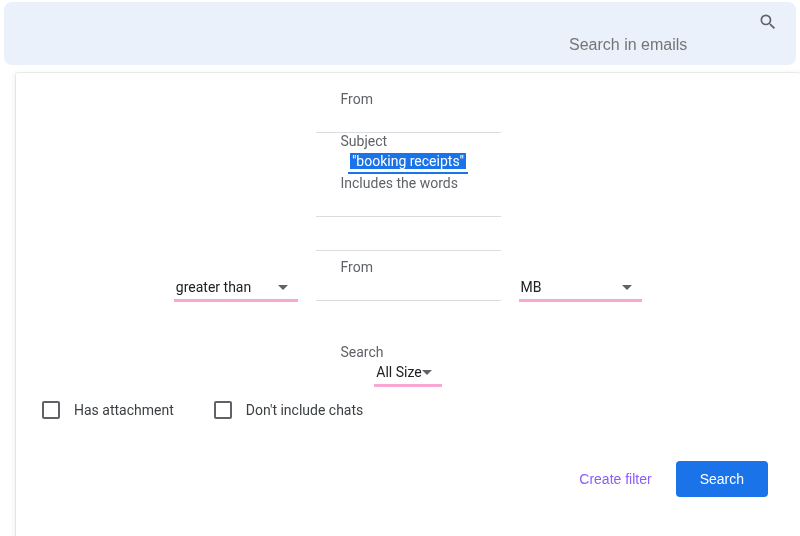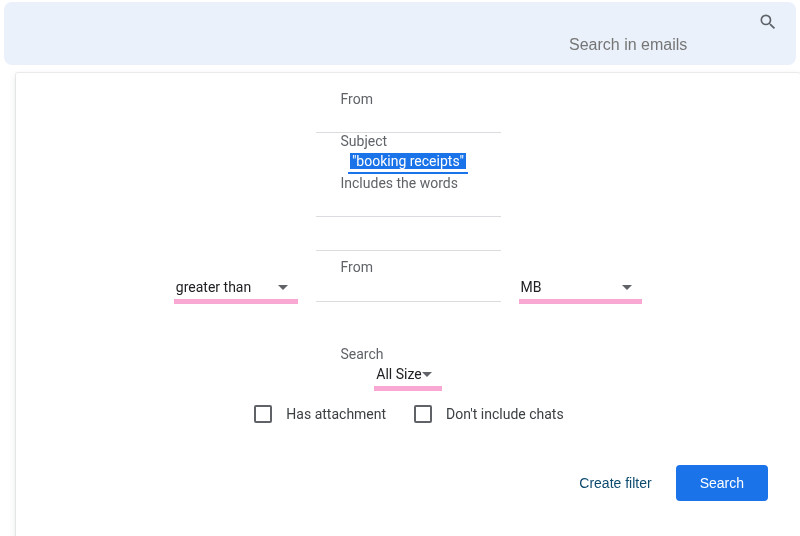--- a/index.html
+++ b/index.html
@@ -80,21 +80,21 @@
     border-bottom:2px solid #1a73e8;
     font-size:14px;
     padding:3px 2px;
     min-height:22px;
   }
   .select {
     flex: 1;
     display: flex;
     align-items: center;
     justify-content: space-between;
-    border-bottom: 5px solid #f9a8d4;
+    border-bottom: 3px solid #f9a8d4;
     padding: 4px 2px;
     cursor: pointer;
     font-size: 14px;
     color: #202124;
     min-height: 24px;
   }
   .select .caret {
     width: 0; height: 0;
     border-left: 5px solid transparent;
     border-right: 5px solid transparent;
@@ -123,24 +123,23 @@
   .cal-icon-wrap {
     margin-left:8px;
     display:flex;
     align-items:center;
     cursor:pointer;
   }
   .cal-icon-wrap svg { width:20px; height:20px; fill:#5f6368; }
   .checkboxes-row {
     display:flex;
     align-items:center;
-    gap:28px;
+    gap:40px;
     margin-top:14px;
     padding-left:2px;
-    justify-content:center;
   }
   .cb {
     display:flex;
     align-items:center;
     gap:14px;
     cursor:pointer;
     color:#3c4043;
     font-size:14px;
   }
   .cb-box {
@@ -155,21 +154,21 @@
     align-items:center;
     gap:20px;
     margin-top:42px;
     padding-right:8px;
   }
   .link-btn {
     background:none;
     border:none;
     font-size:14px;
     font-weight:500;
-    color:#0c4a6e;
+    color:#8b5cf6;
     cursor:pointer;
     padding:8px 4px;
   }
   .primary-btn {
     background:#1a73e8;
     color:#fff;
     border:none;
     border-radius:4px;
     font-size:14px;
     font-weight:500;

